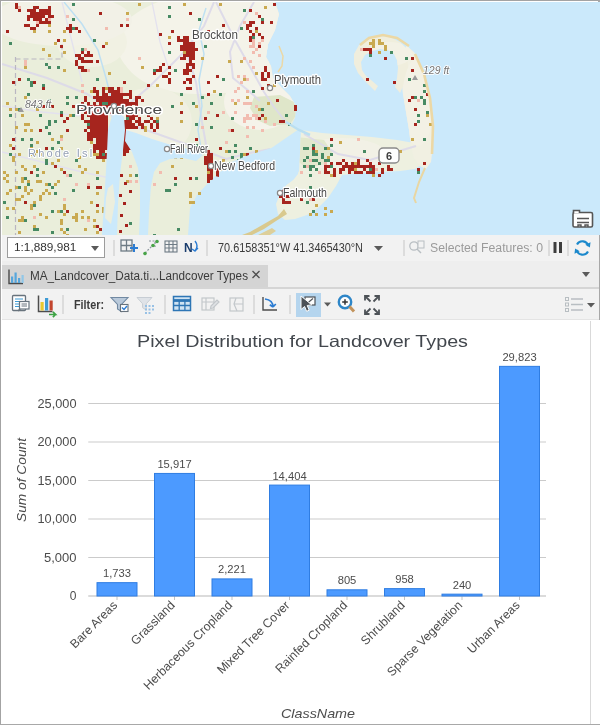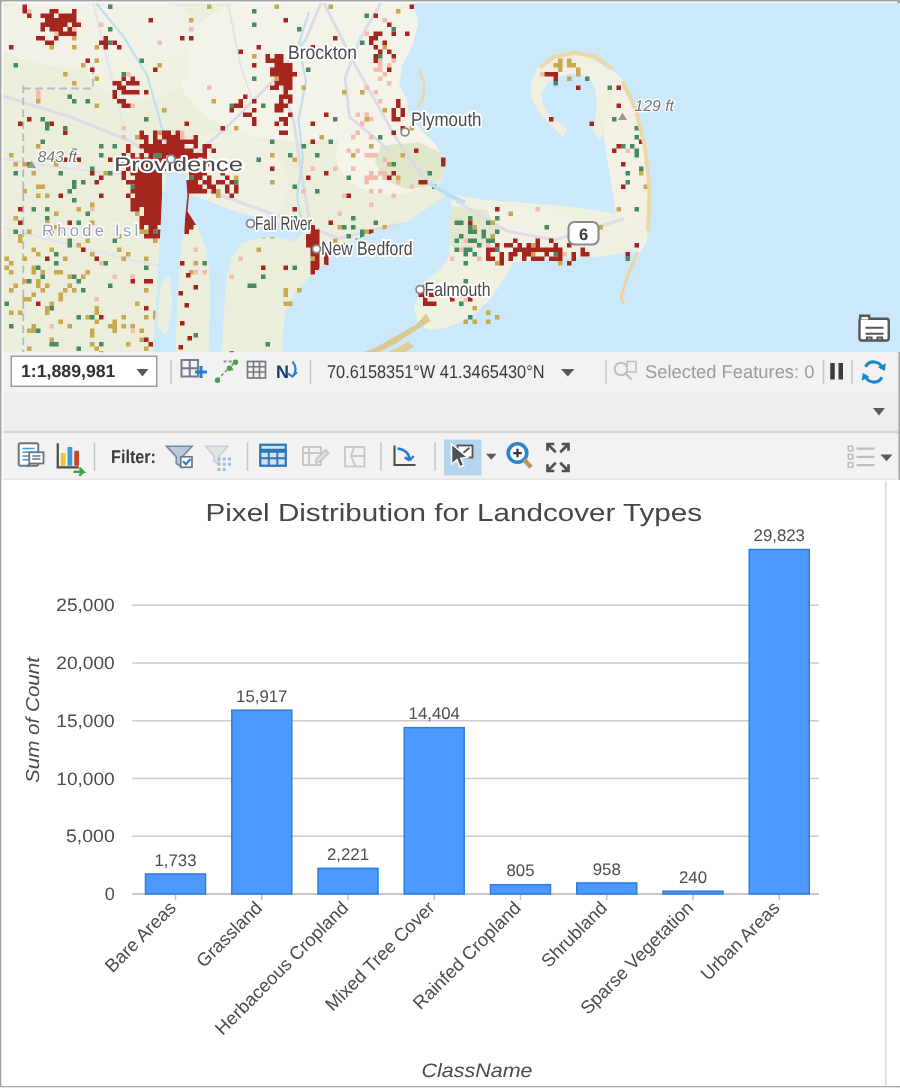--- a/index.html
+++ b/index.html
@@ -1,19 +1,19 @@
 <!DOCTYPE html>
 <html><head>
 <meta charset="utf-8">
 <style>
 * { margin:0; padding:0; box-sizing:border-box; }
 body { font-family:"Liberation Sans", sans-serif; width:600px; height:725px; overflow:hidden; background:#ffffff; }
 #frame { position:relative; width:600px; height:725px; border-top:1px solid #a3a3a3; border-left:1px solid #a3a3a3; border-right:2px solid #a8a8a8; border-bottom:2px solid #a8a8a8; }
 #statusbar { position:absolute; left:1px; top:234px; width:597px; height:26px; background:#f2f2f2; }
-#scalebox { position:absolute; left:5px; top:2px; width:98px; height:21px; background:#ffffff; border:1px solid #9c9c9c; font-size:11.8px; color:#333; line-height:19px; padding-left:6px;font-weight:bold; }
+#scalebox { position:absolute; left:5px; top:2px; width:98px; height:21px; background:#ffffff; border:1px solid #9c9c9c; font-size:11.8px; color:#333; line-height:19px; padding-left:6px; }
 #scalebox .caret { position:absolute; right:5px; top:8px; width:0; height:0; border-left:4px solid transparent; border-right:4px solid transparent; border-top:5px solid #5a5a5a; }
 #tabbar { position:absolute; left:1px; top:260px; width:597px; height:26px; background:#eeeeee; }
 #tabbar .tab { position:absolute; left:0; top:4px; width:266px; height:22px; background:#d4d4d4; }
 #tabbar .caret { position:absolute; right:9px; top:11px; width:0; height:0; border-left:4.5px solid transparent; border-right:4.5px solid transparent; border-top:5px solid #5a5a5a; }
 #tabline { position:absolute; left:1px; top:286px; width:597px; height:2px; background:#d5d5d5; }
 #toolbar { position:absolute; left:1px; top:288px; width:597px; height:31px; background:#f2f2f2; border-bottom:1px solid #e4e4e4;text-align:center; }
 #chartbg { position:absolute; left:1px; top:319px; width:597px; height:404px; background:#ffffff; }
 #chartright { position:absolute; left:589px; top:320px; width:1px; height:403px; background:#d9d9d9; z-index:5; }
 </style>
 </head>
@@ -141,20 +141,33 @@
 <line x1="566" y1="5" x2="566" y2="21" stroke="#c6c6c6"></line>
 <g stroke="#1c89cc" stroke-width="2.1" fill="none">
 <path d="M575 9.5 A6.1 6.1 0 0 1 586.3 11"></path>
           <path d="M586 16.5 A6.1 6.1 0 0 1 574.7 15"></path>
 </g>
 <path d="M588.5 7.2 l-0.6 5.2 -4.6 -2.6 z" fill="#1c89cc"></path>
         <path d="M572.5 18.8 l0.6 -5.2 4.6 2.6 z" fill="#1c89cc"></path>
 </svg>
 </div>
 <div id="tabbar">
+  <div class="tab">
+        <svg width="18" height="18" viewBox="0 0 18 18" style="position:absolute;left:5px;top:3px">
+<path d="M2 1.5 v14 h14" stroke="#4a4a4a" stroke-width="1.4" fill="none"></path>
+<rect x="4" y="8.5" width="2.2" height="6.5" fill="#56a6dc"></rect>
+<rect x="7.5" y="4.5" width="2.2" height="10.5" fill="#56a6dc"></rect>
+<rect x="11" y="10" width="2.2" height="5" fill="#56a6dc"></rect>
+<rect x="14.5" y="7" width="2.2" height="8" fill="#90c7e8"></rect>
+</svg>
+        <svg width="266" height="24" viewBox="0 0 266 24" style="position:absolute;left:0;top:0" font-family="Liberation Sans, sans-serif">
+          <text x="28" y="15" font-size="12.3" fill="#3b3b3b" textLength="218" lengthAdjust="spacingAndGlyphs">MA_Landcover_Data.ti...Landcover Types</text>
+          <path d="M250.5 6 l7 7 m0 -7 l-7 7" stroke="#4f4f4f" stroke-width="1.3" fill="none"></path>
+        </svg>
+      </div>
   <div class="caret"></div>
 </div>
 <div id="tabline"></div>
 <div id="toolbar">
       <svg width="598" height="32" viewBox="0 0 598 32" style="position:absolute;left:0;top:0" font-family="Liberation Sans, sans-serif">
 <g stroke="#68737d" fill="#ffffff" stroke-width="1.3">
 <rect x="10.5" y="6.5" width="13" height="15" rx="1"></rect>
 </g>
 <path d="M13 10 h8 M13 12.5 h8 M13 15 h8 M13 17.5 h5" stroke="#3e9bd5" stroke-width="1.1"></path>
 <rect x="17.5" y="12.5" width="9.5" height="7.5" fill="#ffffff" stroke="#68737d" stroke-width="1.2"></rect>

